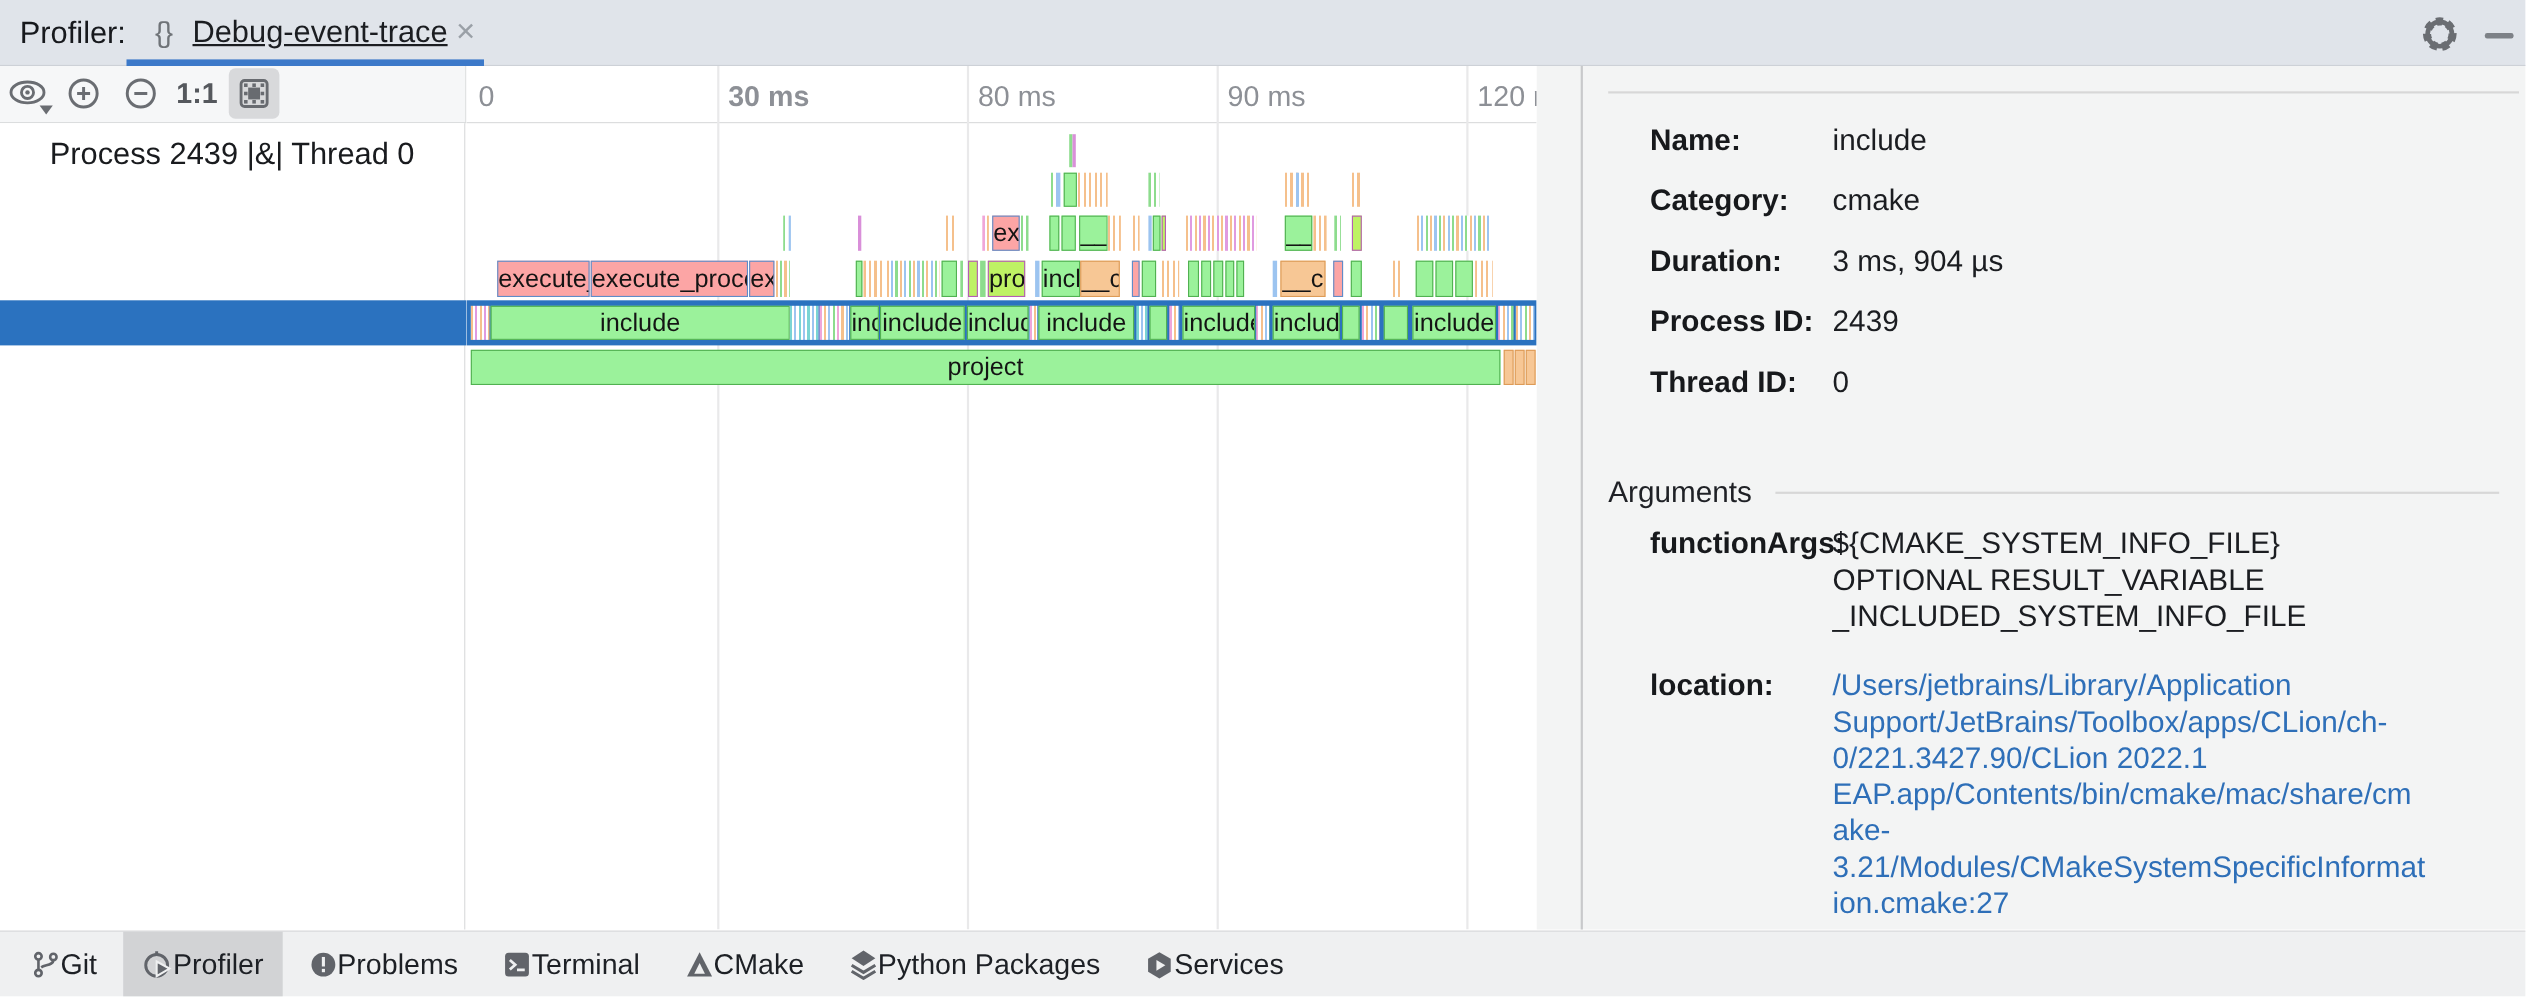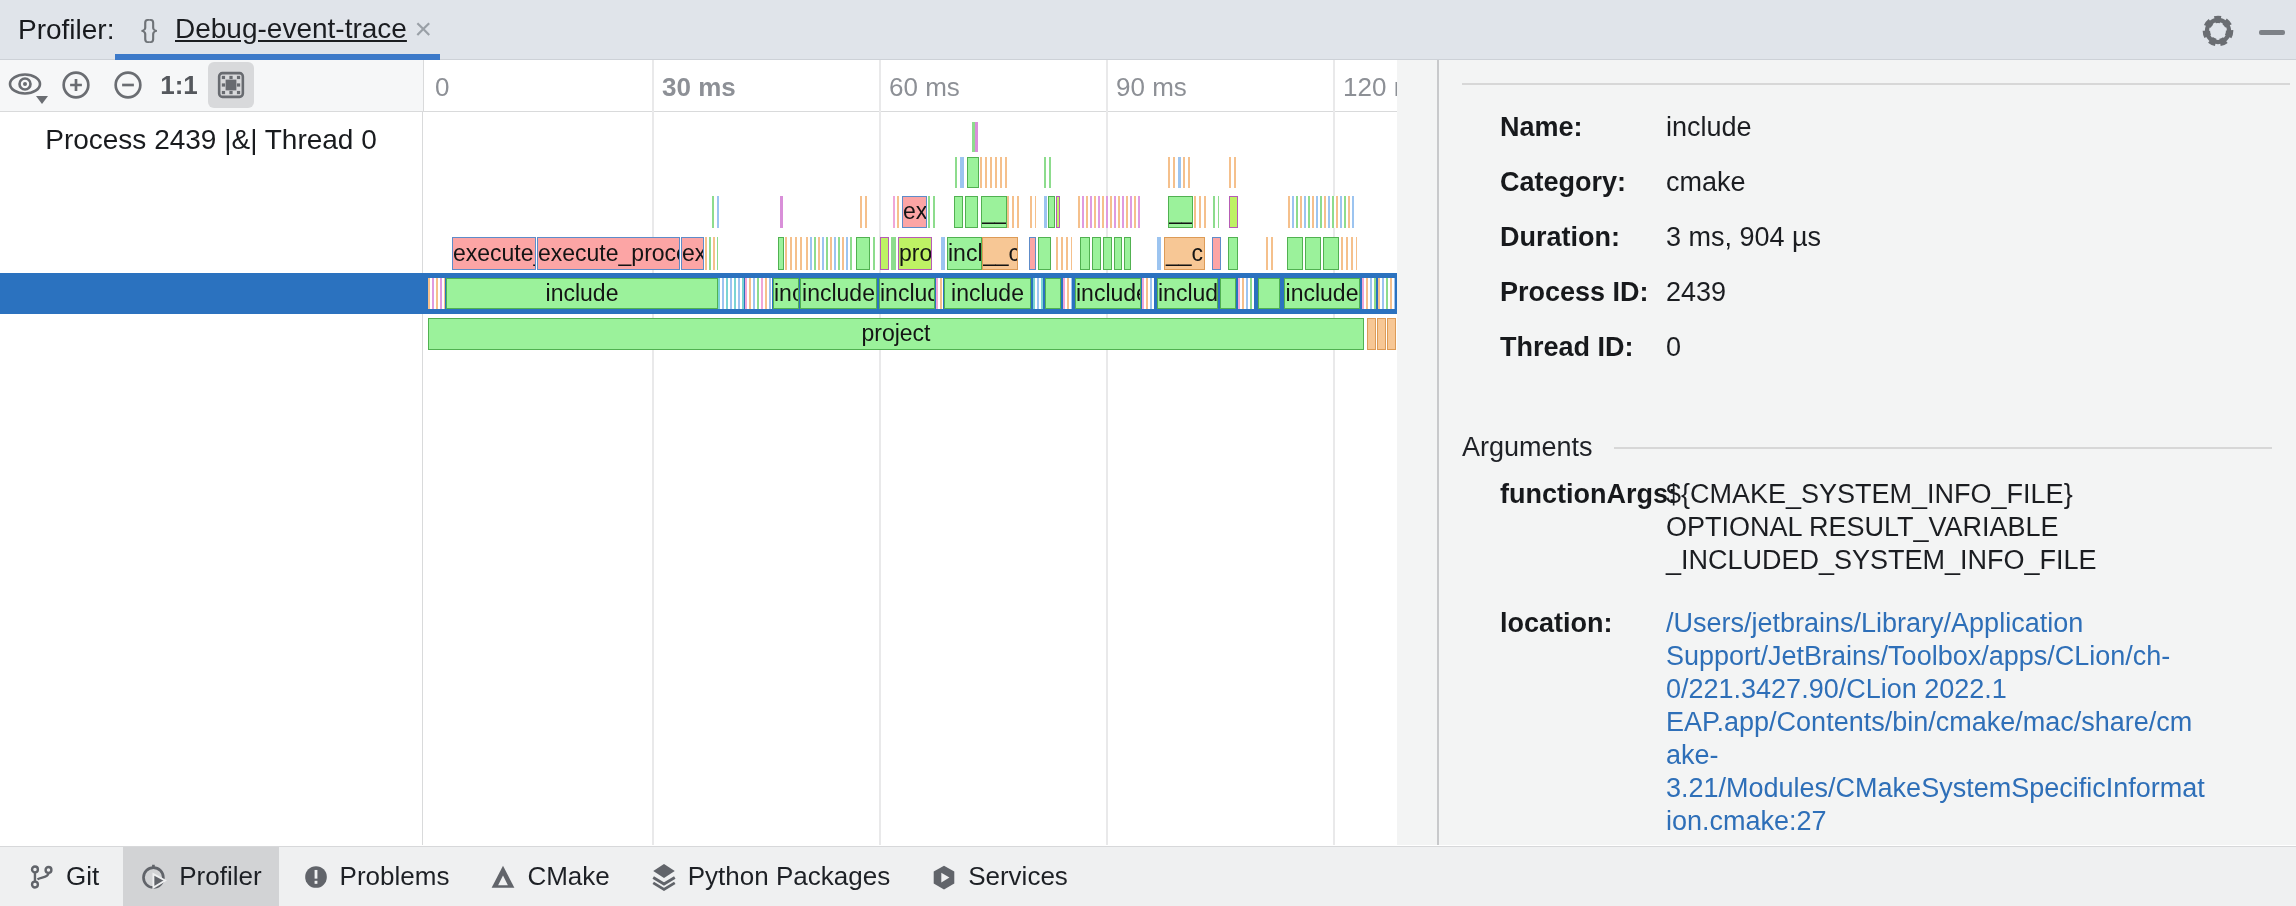--- a/index.html
+++ b/index.html
@@ -68,21 +68,21 @@
   .arguments-title { position:absolute; left:1462px; top:432px; font-size:27px; color:#1f2126; }
   .arguments-line { position:absolute; left:1614px; top:447px; width:658px; height:2px; background:#d7d7d7; }
   .arg-fields { position:absolute; left:1500px; top:478px; width:772px; }
   .a-row { display:flex; margin-bottom:30px; }
   .a-label { width:166px; min-width:166px; font-size:27px; font-weight:bold; color:#17191c; line-height:33px; }
   .a-value { width:540px; font-size:27px; color:#1b1d21; line-height:33px; overflow-wrap:anywhere; word-break:break-word; }
   .a-value.link { color:#2e6fb8; cursor:pointer; }
 
   
   .bottom-bar { position:absolute; left:0; top:846px; width:2296px; height:60px; background:#eff0f1; border-top:1px solid #d7d8da; display:flex; align-items:stretch; padding-left:12px; }
-  .bb-item { display:flex; align-items:center; gap:11px; padding:0 17px; margin-right:7px; font-size:26px; color:#1d2025; cursor:pointer; }
+  .bb-item { display:flex; align-items:center; gap:0; padding:0 17px; margin-right:7px; font-size:26px; color:#1d2025; cursor:pointer; }
   .bb-item.selected { background:#d2d3d5; }
   .bb-item svg { display:block; }
 </style>
 </head>
 <body>
 
 <div class="topbar">
   <div class="profiler-label">Profiler:</div>
   <div class="editor-tab">
     <span class="tab-braces">{}</span>
@@ -144,21 +144,21 @@
   <div class="track-label">Process 2439 |&amp;| Thread 0</div>
 </div>
 <div class="band-left"></div>
 
 <div class="chart-pane" id="chart-pane">
   <div class="ruler-border"></div>
 <div class="tick-label" style="left: 11px;">0</div>
     <div class="gridline" style="left: 228.01px;"></div>
     <div class="tick-label" style="left: 238.01px; font-weight: bold;">30 ms</div>
     <div class="gridline" style="left: 455.02px;"></div>
-    <div class="tick-label" style="left: 465.02px;">60 ms</div>
+    <div class="tick-label" style="left: 465.02px;">80 ms</div>
     <div class="gridline" style="left: 682.03px;"></div>
     <div class="tick-label" style="left: 692.03px;">90 ms</div>
     <div class="gridline" style="left: 909.04px;"></div>
     <div class="tick-label" style="left: 919.04px;">120 ms</div>
     <div class="sel-band" style="top: 213px; height: 41px;"></div>
     <div class="blk k-lg" style="left: 548px; top: 62px; width: 3px; height: 30px; line-height: 27px;"></div>
     <div class="blk k-lp" style="left: 551px; top: 62px; width: 3px; height: 30px; line-height: 27px;"></div>
     <div class="blk k-sg" style="left: 531px; top: 97px; width: 4px; height: 31px; line-height: 28px;"></div>
     <div class="blk k-lb" style="left: 536px; top: 97px; width: 4px; height: 31px; line-height: 28px;"></div>
     <div class="blk k-g" style="left: 543px; top: 97px; width: 12px; height: 31px; line-height: 28px;"></div>
@@ -312,20 +312,30 @@
           <circle cx="12" cy="12" r="10" fill="#61646a"></circle>
           <rect x="10.7" y="5.5" width="2.6" height="8" fill="#eff0f1"></rect>
           <rect x="10.7" y="15.5" width="2.6" height="2.8" fill="#eff0f1"></rect>
         </svg>
       </span>
       <span>Problems</span>
     </div>
     <div class="bb-item">
       <span>
         <svg width="26" height="26" viewBox="0 0 24 24">
+          <rect x="2" y="2" width="20" height="20" rx="3" fill="#61646a"></rect>
+          <path d="M6 8 L10.5 12 L6 16" fill="none" stroke="#eff0f1" stroke-width="2.3"></path>
+          <rect x="12" y="15.2" width="6.5" height="2.3" fill="#eff0f1"></rect>
+        </svg>
+      </span>
+      <span>Terminal</span>
+    </div>
+    <div class="bb-item">
+      <span>
+        <svg width="26" height="26" viewBox="0 0 24 24">
           <polygon points="12,1.5 22.5,22 1.5,22" fill="#61646a"></polygon>
           <polygon points="12,10.5 16.5,19.5 7.5,19.5" fill="#eff0f1"></polygon>
         </svg>
       </span>
       <span>CMake</span>
     </div>
     <div class="bb-item">
       <span>
         <svg width="26" height="28" viewBox="0 0 24 26">
           <polygon points="12,1 22,7.5 12,14 2,7.5" fill="#61646a"></polygon>

